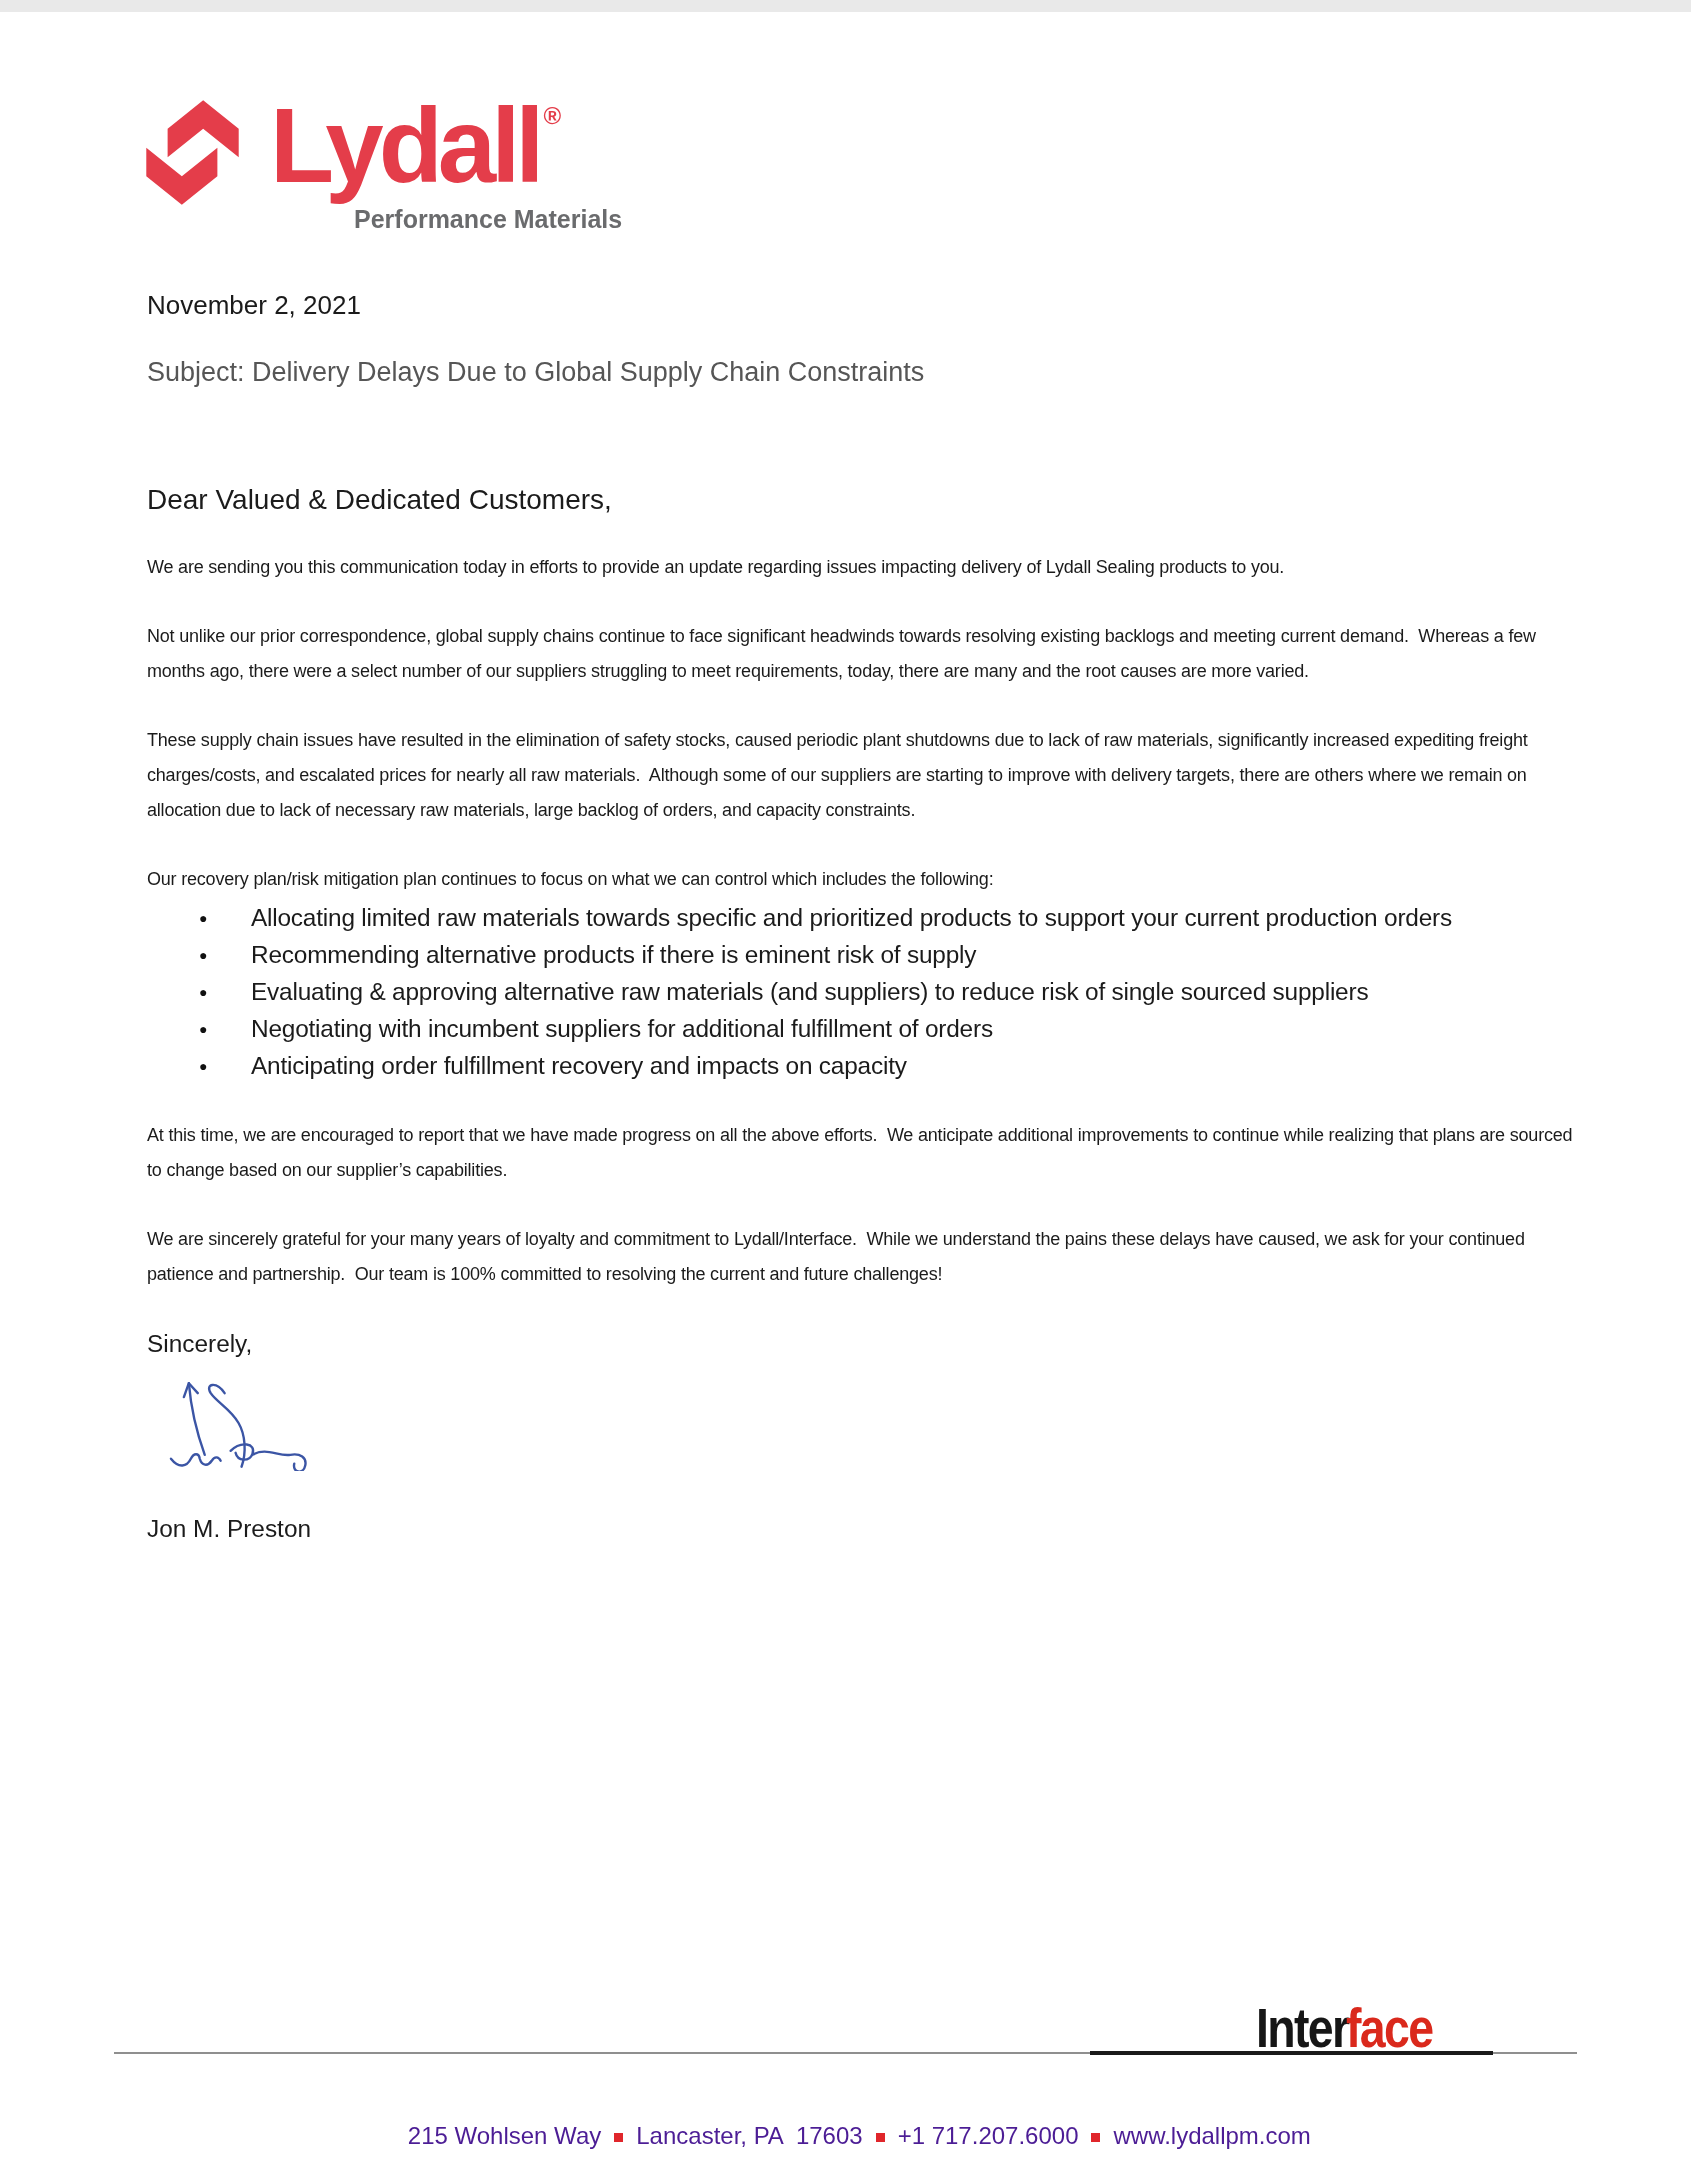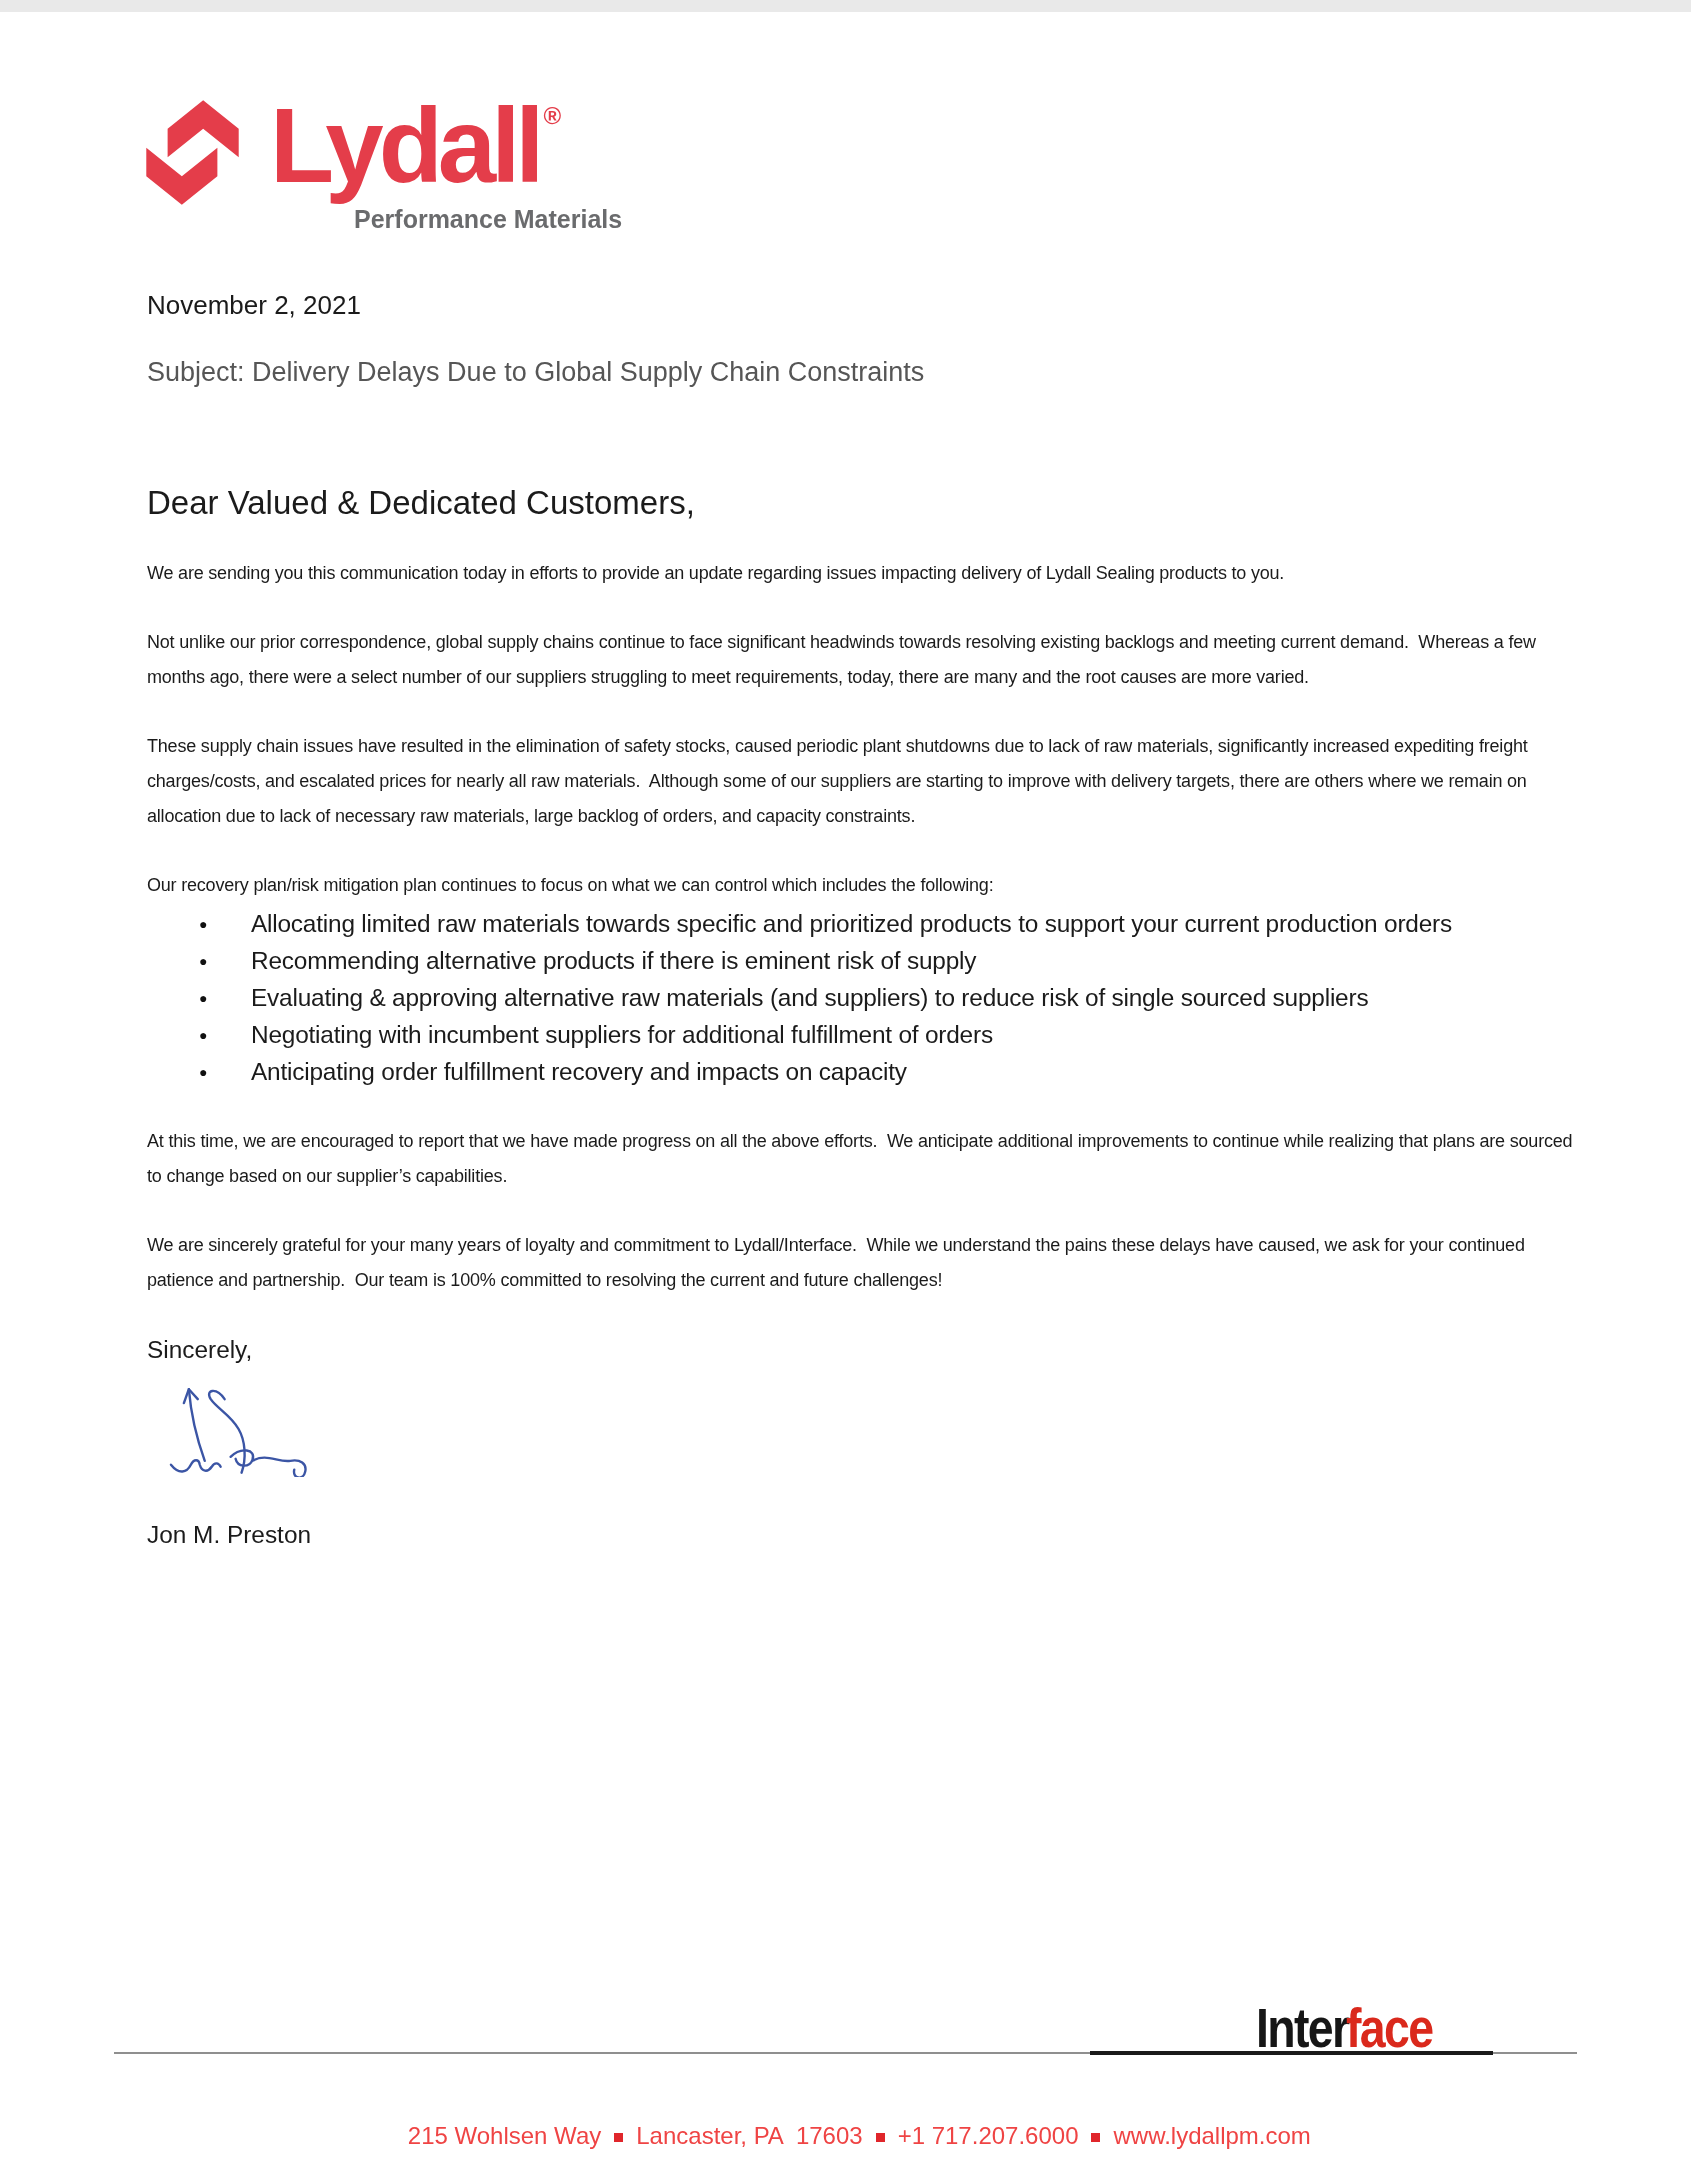--- a/index.html
+++ b/index.html
@@ -24,21 +24,21 @@
   }
   .brand-word sup{font-size:24px;letter-spacing:0;vertical-align:58px;margin-left:4px;}
   .tagline{
     margin-left:84px;margin-top:10px;
     font-size:25px;font-weight:bold;letter-spacing:0px;
   }
 
   
   .date-line{margin-top:56px;font-size:26px;white-space:pre-wrap;}
   .subject-line{margin-top:36px;font-size:27px;color:#565656;white-space:pre-wrap;}
-  .salutation{margin-top:96px;margin-bottom:34px;font-size:33px;white-space:pre-wrap;}
+  .salutation{margin-top:96px;margin-bottom:34px;font-size:28px;white-space:pre-wrap;}
   .para{font-size:18px;line-height:35px;margin:0 0 34px 0;letter-spacing:-0.2px;white-space:pre-wrap;}
   .list-intro{margin-bottom:2px;}
   ul.bullets{margin:0 0 34px 0;padding:0 0 0 104px;list-style:none;}
   ul.bullets li{
     position:relative;font-size:24.4px;line-height:37px;letter-spacing:-0.2px;
   }
   ul.bullets li::before{
     content:"\25CF";
     position:absolute;left:-52px;top:1px;
     font-size:14px;line-height:37px;color:#111;
@@ -55,21 +55,21 @@
   .footer-rule-dark{position:absolute;left:1090px;top:2039px;width:403px;height:4px;background:#1a1a1a;}
   .interface-logo{
     position:absolute;left:1256px;top:1990px;height:50px;line-height:52px;
     font-size:56px;font-weight:bold;letter-spacing:-2px;white-space:nowrap;
     transform:scaleX(0.83);transform-origin:left bottom;
   }
   .interface-inter{color:#161616;}
   .interface-face{margin-left:-3px;}
   .footer-address{
     position:absolute;left:0;top:2082px;width:1692px;text-align:center;
-    font-size:24px;color:#ef4444;white-space:pre-wrap;
+    font-size:24px;color:#4c1d95;white-space:pre-wrap;
   }
   .sq{
     display:inline-block;width:9px;height:9px;background:#e0262b;
     margin:0 13px;vertical-align:2px;
   }
 </style>
 </head>
 <body>
 
 <div class="page">

